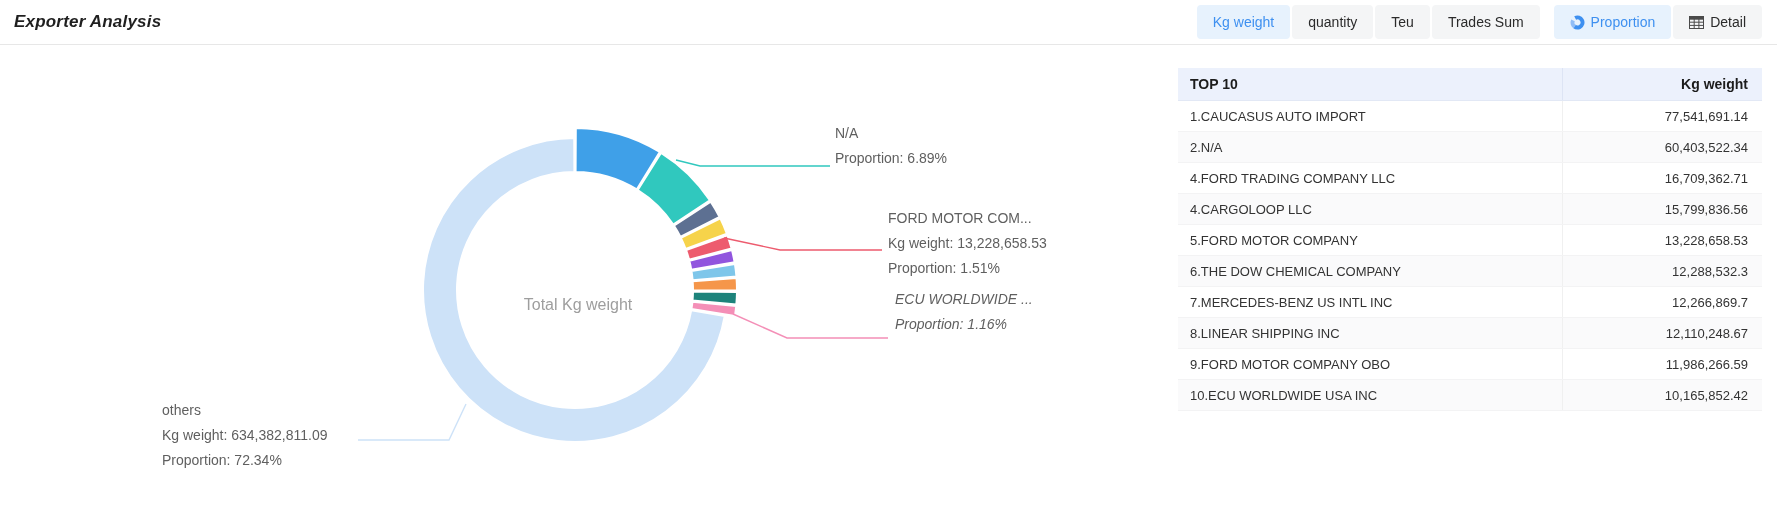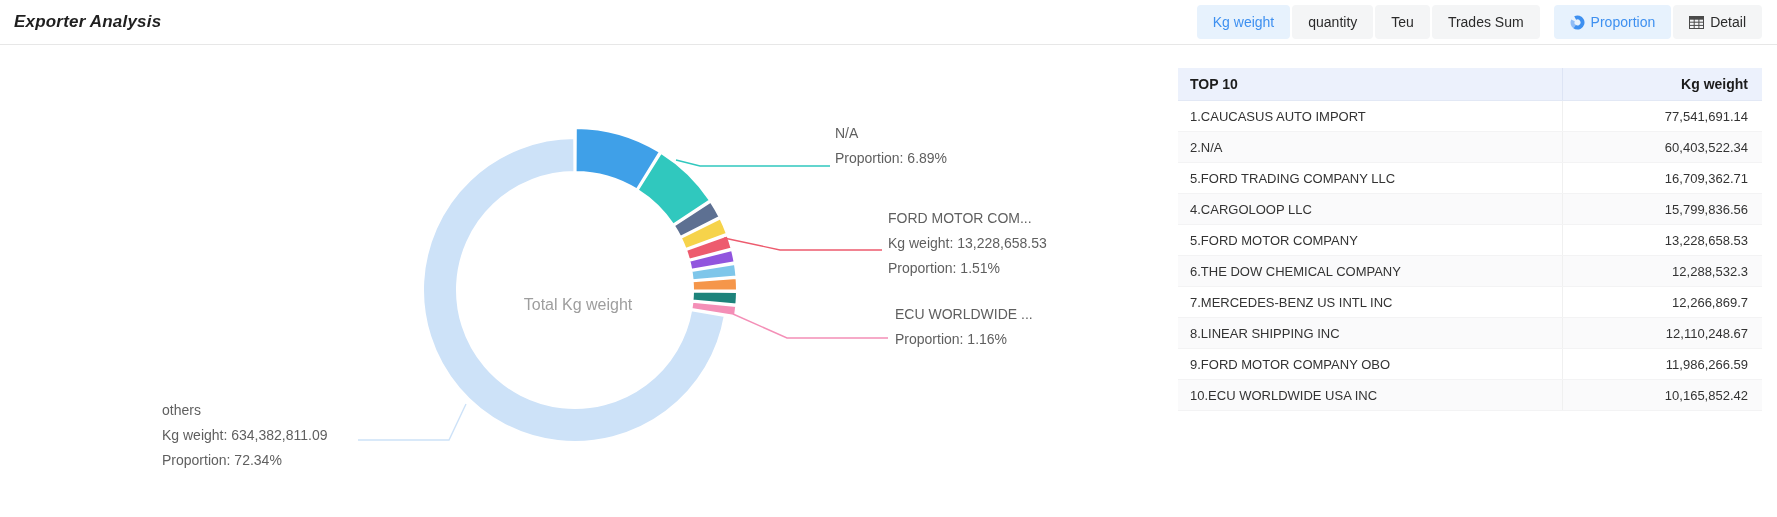--- a/index.html
+++ b/index.html
@@ -124,21 +124,21 @@
 
   <div class="callout" style="left:835px;top:76px;">
     <div>N/A</div>
     <div>Proportion: 6.89%</div>
   </div>
   <div class="callout" style="left:888px;top:161px;">
     <div>FORD MOTOR COM...</div>
     <div>Kg weight: 13,228,658.53</div>
     <div>Proportion: 1.51%</div>
   </div>
-  <div class="callout" style="left:895px;top:257px;">
+  <div class="callout" style="left:895px;top:242px;font-style:italic;">
     <div>ECU WORLDWIDE ...</div>
     <div>Proportion: 1.16%</div>
   </div>
   <div class="callout" style="left:162px;top:353px;">
     <div>others</div>
     <div>Kg weight: 634,382,811.09</div>
     <div>Proportion: 72.34%</div>
   </div>
 
   <table class="rank-table">
@@ -155,21 +155,21 @@
     <tbody id="table-body">
         <tr>
           <td>1.CAUCASUS AUTO IMPORT</td>
           <td class="num">77,541,691.14</td>
         </tr>
         <tr>
           <td>2.N/A</td>
           <td class="num">60,403,522.34</td>
         </tr>
         <tr>
-          <td>5.FORD TRADING COMPANY LLC</td>
+          <td>4.FORD TRADING COMPANY LLC</td>
           <td class="num">16,709,362.71</td>
         </tr>
         <tr>
           <td>4.CARGOLOOP LLC</td>
           <td class="num">15,799,836.56</td>
         </tr>
         <tr>
           <td>5.FORD MOTOR COMPANY</td>
           <td class="num">13,228,658.53</td>
         </tr>

